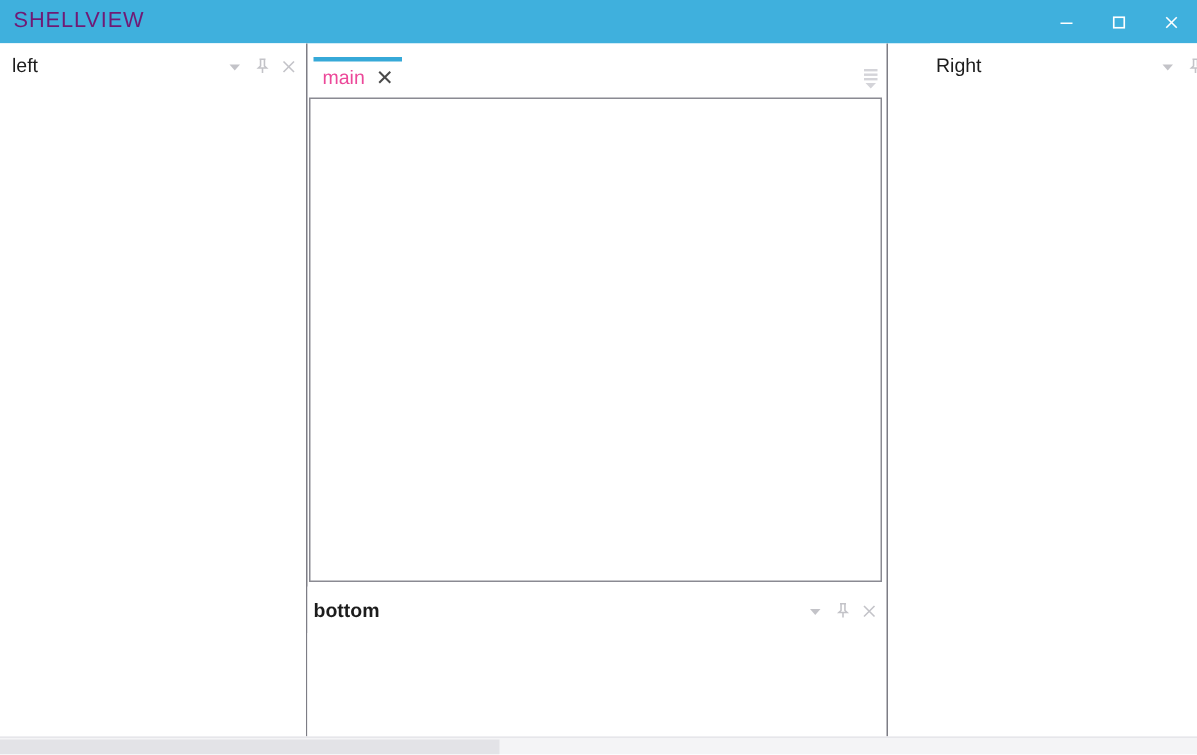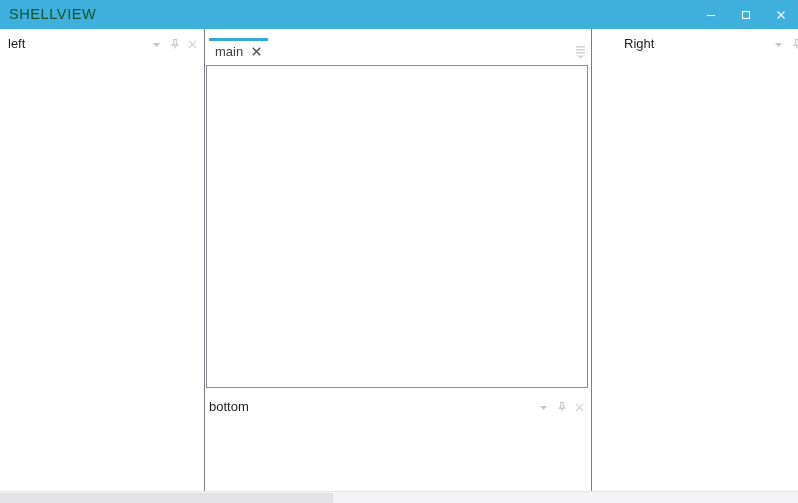--- a/index.html
+++ b/index.html
@@ -33,21 +33,21 @@
     height: 29px;
     background: #3fb0dd;
     display: flex;
     align-items: center;
     justify-content: space-between;
   }
   .titlebar-title {
     padding-left: 9px;
     font-size: 14.5px;
     letter-spacing: 0.6px;
-    color: #14532d;
+    color: #701a75;
     font-weight: 400;
     line-height: 29px;
     white-space: nowrap;
   }
   .window-controls {
     display: flex;
     align-items: center;
     height: 29px;
   }
   .win-btn {
@@ -173,21 +173,21 @@
     cursor: default;
   }
   .tab .tab-accent {
     position: absolute;
     left: 2px; right: 2px; top: 0;
     height: 3px;
     background: #36a9d8;
   }
   .tab-label {
     font-size: 13px;
-    color: #404040;
+    color: #ec4899;
     line-height: 27px;
     white-space: nowrap;
   }
   .tab-close {
     width: 13px;
     height: 13px;
     display: flex;
     align-items: center;
     justify-content: center;
     cursor: default;
@@ -217,21 +217,21 @@
     background: #ffffff;
     box-sizing: border-box;
   }
 
   
   #panel-bottom {
     left: 0; top: 362px;
     width: 386px;
     height: 100px;
   }
-  #panel-bottom .panel-header { height: 30px; padding-left: 4px; }
+  #panel-bottom .panel-header { height: 30px; padding-left: 4px; font-weight: bold; }
   #panel-bottom .panel-title { line-height: 30px; }
   #panel-bottom .panel-body { height: 70px; }
 
   
   .hscroll {
     position: absolute;
     left: 0; top: 491px;
     width: 798px;
     height: 12px;
     background: #f4f4f6;

